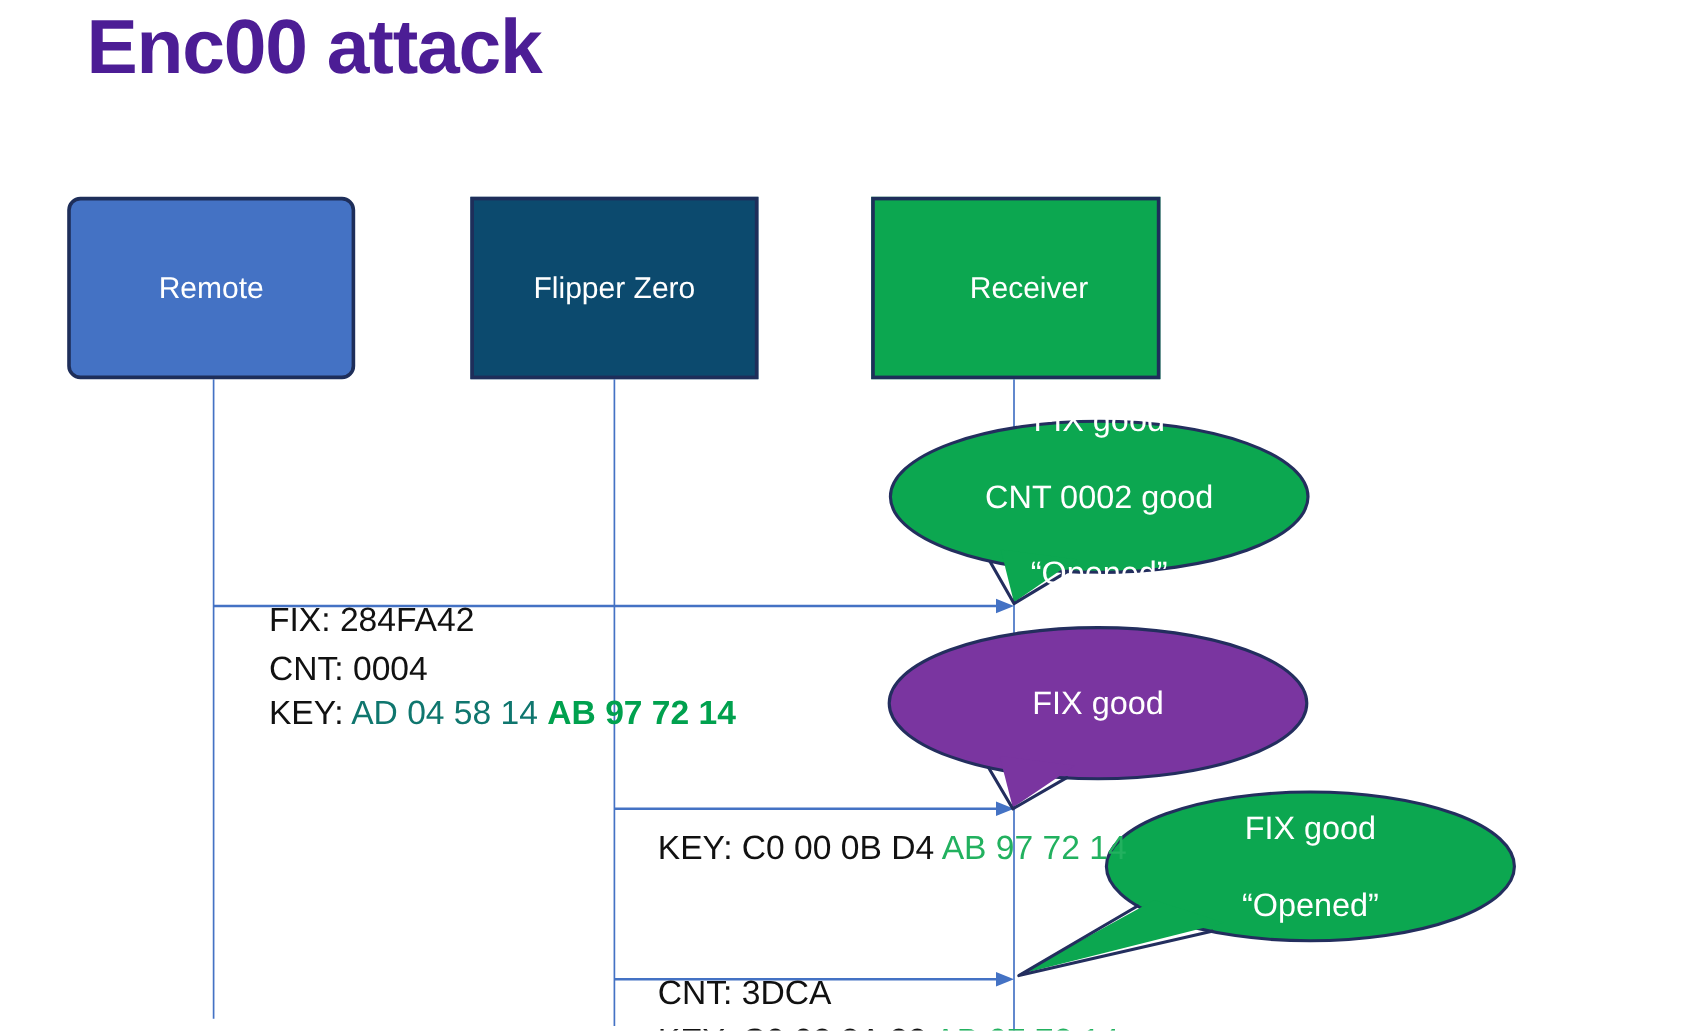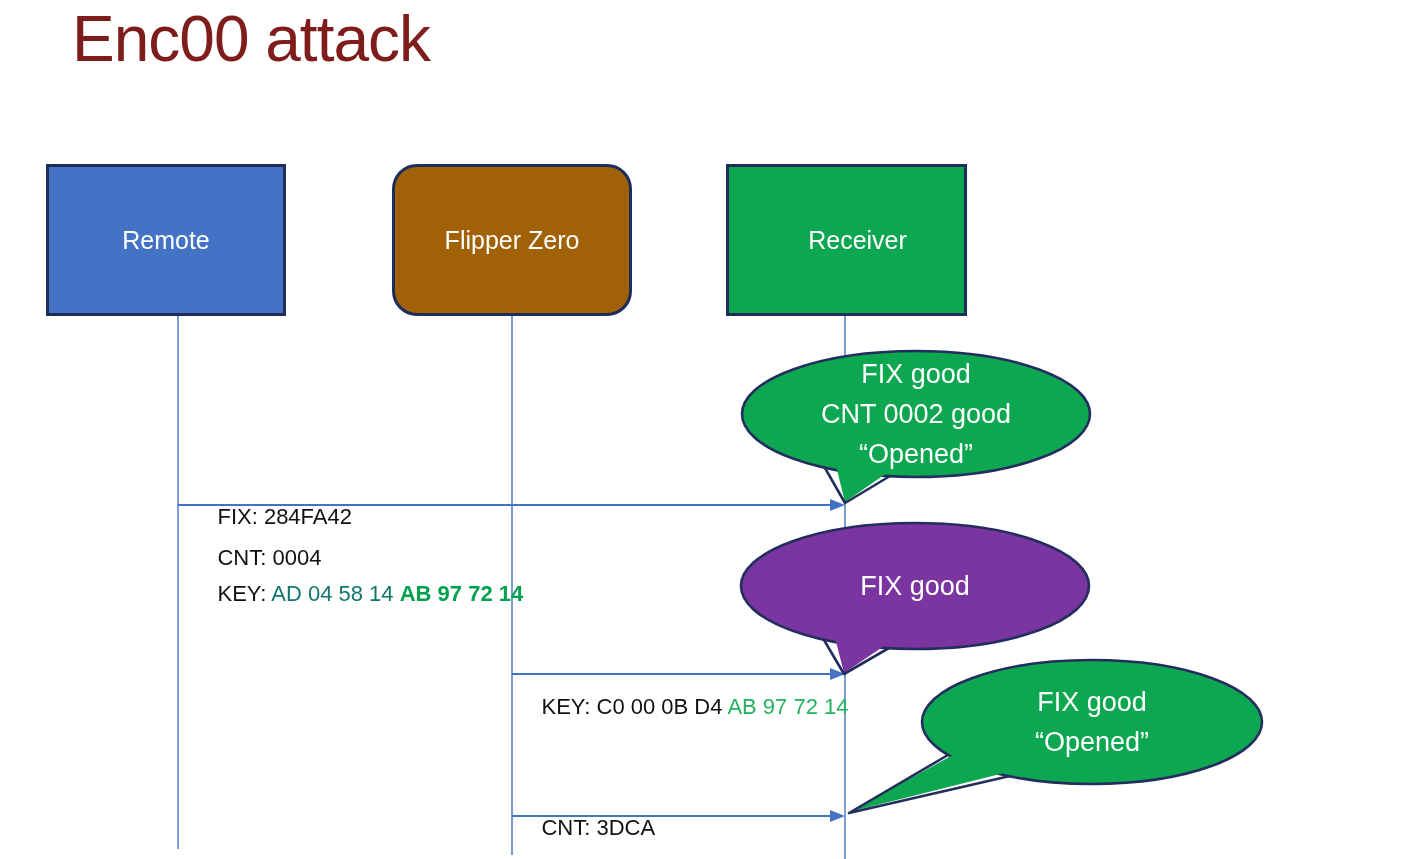--- a/index.html
+++ b/index.html
@@ -3,61 +3,61 @@
 <meta charset="utf-8">
 <style>
   html,body{margin:0;padding:0;background:#fff;}
   .stage{
     position:relative; width:1408px; height:859px; overflow:hidden;
     background:#ffffff;
     font-family:"Liberation Sans", sans-serif;
   }
   .title{
     position:absolute; left:72px; top:2px; margin:0;
-    font-size:64px; font-weight:400; letter-spacing:-1px; color:#7f1d1d;
+    font-size:64px; font-weight:700; letter-spacing:-1px; color:#4c1d95;
     font-family:"Liberation Sans", sans-serif;
   }
   .actor{
     position:absolute; top:164px; width:240px; height:152px;
     border:3px solid #1E2E5A; box-sizing:border-box;
     display:flex; align-items:center; justify-content:center;
   }
   .actor span{ color:#fff; font-size:25px; font-weight:400; }
   svg.layer{ position:absolute; left:0; top:0; }
   .msg{
-    position:absolute; font-size:22px; color:#111; line-height:30px;
+    position:absolute; font-size:28px; color:#111; line-height:30px;
     white-space:pre;
   }
   .msg span{ white-space:pre; }
   .c-red{ color:#0f766e; }
   .c-green{ color:#22B15F; }
   .c-green-b{ color:#00A14E; font-weight:700; }
   .bubble-text{
     position:absolute; display:flex; flex-direction:column;
     align-items:center; justify-content:center; text-align:center;
-    color:#fff; font-size:27px; line-height:40px; font-weight:400;
+    color:#fff; font-size:27px; line-height:40px; font-weight:400;gap:24px;
   }
   .lifeline{ stroke:#4472C4; stroke-width:1.4; }
   .arrow-line{ stroke:#4472C4; stroke-width:2; }
   .arrow-head{ fill:#4472C4; stroke:none; }
   .bubble-shape{ stroke:#232E5E; stroke-width:2.6; }
   .tail-fill{ stroke:none; }
   .tail-edge{ fill:none; stroke:#232E5E; stroke-width:2.6; stroke-linejoin:round; stroke-linecap:round; }
 </style>
 </head>
 <body>
 
 <div class="stage">
 
   <h1 class="title">Enc00 attack</h1>
 
-  <div class="actor" style="left: 46px; background-color: rgb(68, 114, 196);">
+  <div class="actor" style="left: 56px; background-color: rgb(68, 114, 196); border-radius: 11px;">
     <span>Remote</span>
   </div>
-  <div class="actor" style="left: 392px; background-color: #a16207; border-radius: 25px;">
+  <div class="actor" style="left: 392px; background-color: #0c4a6e;">
     <span>Flipper Zero</span>
   </div>
   <div class="actor" style="left: 726px; width: 241px; background-color: rgb(12, 167, 80); padding-left: 22px;">
     <span>Receiver</span>
   </div>
 
   <svg class="layer" width="1408" height="859" viewBox="0 0 1408 859">
 
     <line class="lifeline" x1="178" y1="316" x2="178" y2="849"></line>
     <line class="lifeline" x1="512" y1="316" x2="512" y2="855"></line>

